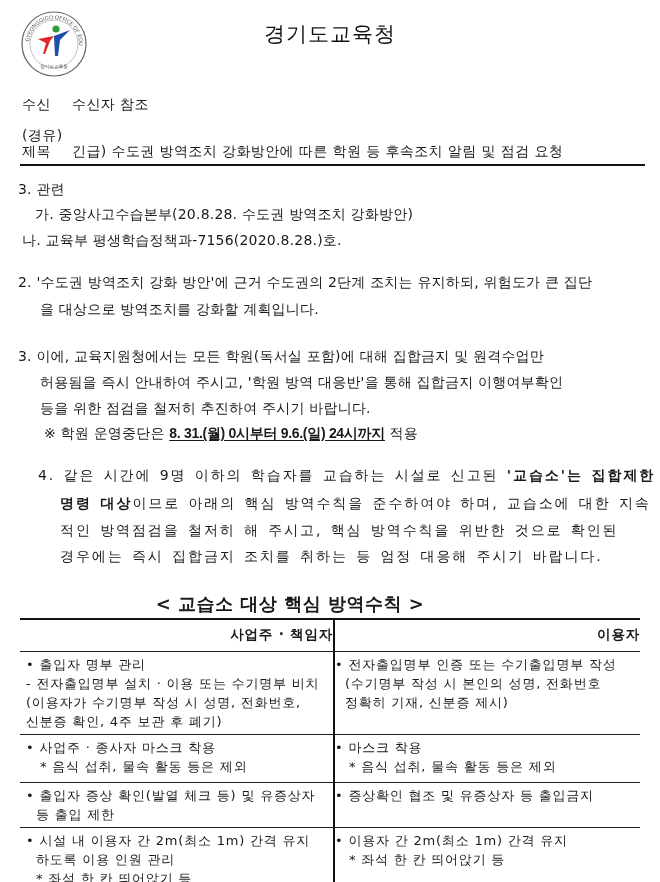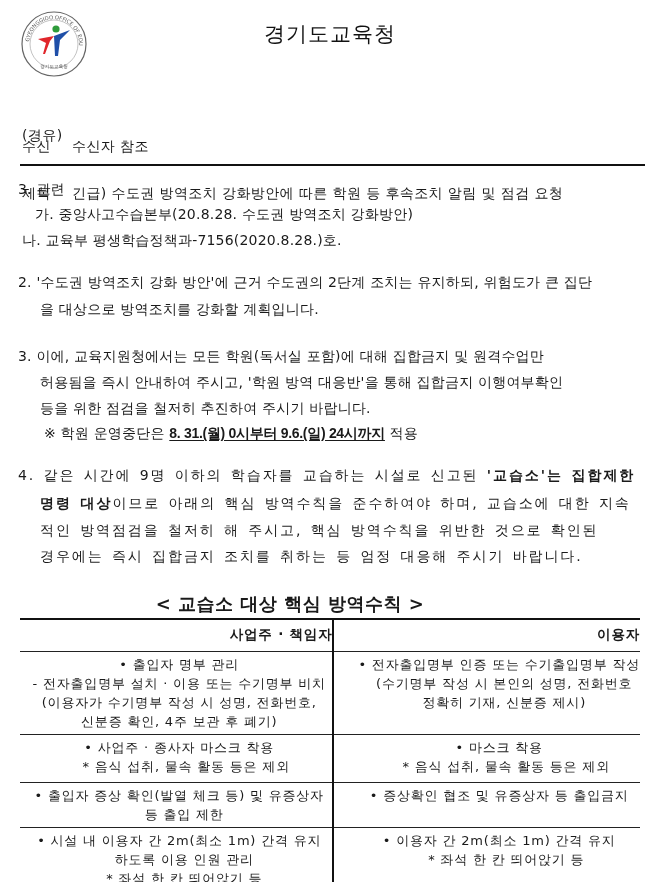--- a/index.html
+++ b/index.html
@@ -3,39 +3,39 @@
   <meta charset="utf-8">
   <style>
     * { margin: 0; padding: 0; box-sizing: border-box; }
     html, body { width: 660px; height: 882px; background: #ffffff; overflow: hidden; }
     body { position: relative; font-family: "DejaVu Sans", "Liberation Sans", sans-serif; color: #1a1a1a; }
 
     .logo { position: absolute; left: 20px; top: 10px; width: 68px; height: 68px; }
     .org-title { position: absolute; left: 0; width: 660px; top: 20px; text-align: center; font-size: 21px; letter-spacing: 1px; color: #111; }
 
     .meta-line { position: absolute; left: 22px; font-size: 14px; letter-spacing: 0.4px; white-space: nowrap; }
-    .meta-line .lbl { display: inline-block; width: 50px; margin-top: 42px; }
+    .meta-line .lbl { display: inline-block; width: 50px; }
     .subject-rule { position: absolute; left: 20px; top: 164px; width: 625px; height: 0; border-top: 2px solid #111; }
 
     .p { position: absolute; left: 18px; font-size: 14px; line-height: 26px; letter-spacing: 0.2px; white-space: nowrap; }
     .indent { padding-left: 22px; }
-    .wide { letter-spacing: 1.9px; word-spacing: 2px; }
+    .wide { letter-spacing: 1.9px; word-spacing: 2px; margin-left: 20px; }
     .b { font-weight: bold; }
     .u { text-decoration: underline; text-underline-offset: 2px; }
     .cond { font-family: "Liberation Sans", sans-serif; font-weight: bold; letter-spacing: -0.3px; }
 
     .table-title { position: absolute; left: 0; width: 580px; top: 592px; text-align: center; font-size: 18px; font-weight: bold; letter-spacing: 0.5px; }
 
     .rule-table { position: absolute; left: 20px; top: 618px; width: 620px; border-collapse: collapse; font-size: 13px; letter-spacing: 0.8px; }
     .rule-table th, .rule-table td { vertical-align: top; border-top: 1px solid #222; padding: 0; }
     .rule-table th { font-weight: bold; text-align: right; height: 32px; vertical-align: middle; border-top: 2px solid #111; font-size: 13.5px; }
     .rule-table tr:last-child td { border-bottom: 2px solid #111; }
     .rule-table .col-left { width: 314px; border-right: 2px solid #111; }
-    .rule-table td { padding: 3px 0 3px 6px; line-height: 19px; text-align: center; }
-    .rule-table td.col-right { padding-left: 24px; }
+    .rule-table td { padding: 3px 0 3px 6px; line-height: 19px; }
+    .rule-table td.col-right { padding-left: 0; }
     .cell-line { display: block; white-space: nowrap; }
     .sub { padding-left: 10px; }
     .sub2 { padding-left: 14px; }
   </style>
 </head>
 <body>
 
 <div class="logo">
   <svg width="68" height="68" viewBox="0 0 68 68">
     <circle cx="34" cy="34" r="32" fill="#fff" stroke="#666" stroke-width="1.2"></circle>

